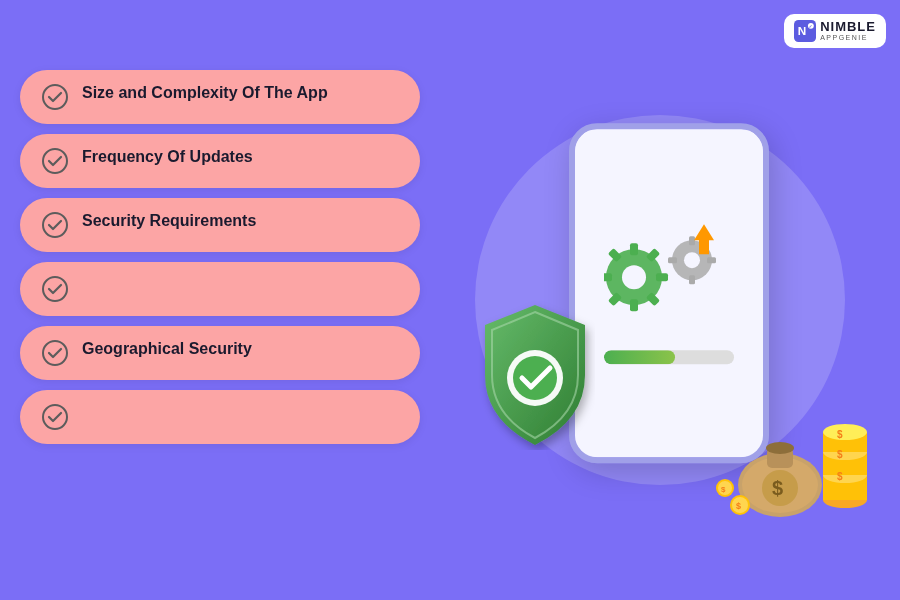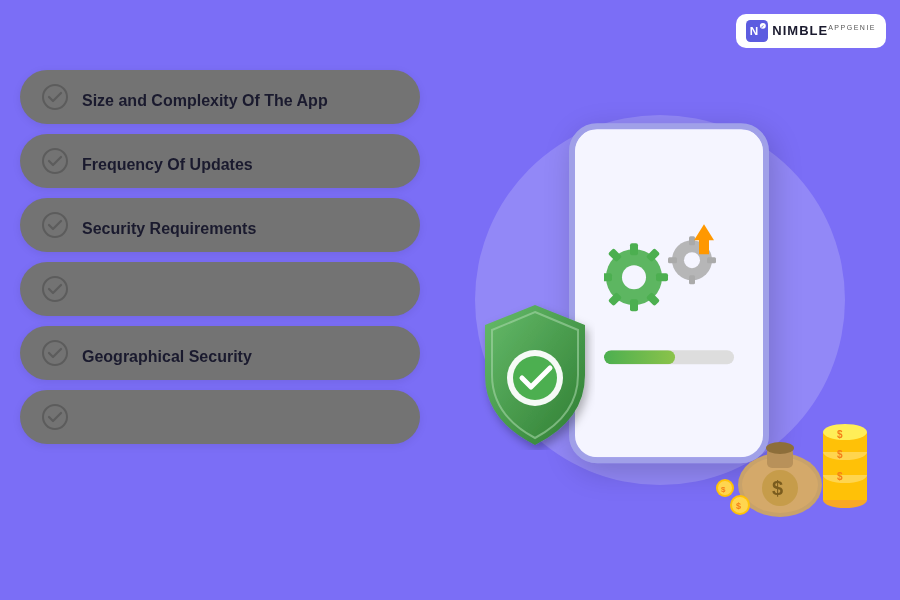--- a/index.html
+++ b/index.html
@@ -33,23 +33,22 @@
       z-index: 10;
     }
 
     .logo-icon {
       width: 22px;
       height: 22px;
     }
 
     .logo-text-block {
       display: flex;
-      flex-direction: row;
+      flex-direction: column;
       line-height: 1.1;
-      text-align: center;
     }
 
     .logo-nimble {
       font-size: 13px;
       font-weight: 900;
       color: #1a1a2e;
       letter-spacing: 1px;
     }
 
     .logo-appgenie {
@@ -64,25 +63,25 @@
       position: absolute;
       top: 70px;
       left: 20px;
       width: 400px;
       display: flex;
       flex-direction: column;
       gap: 10px;
     }
 
     .list-item {
-      background: #737373;
+      background: #fca5a5;
       border-radius: 50px;
       padding: 14px 22px;
       display: flex;
-      align-items: flex-end;
+      align-items: flex-start;
       gap: 14px;
       box-shadow: 0 2px 8px rgba(0,0,0,0.08);
     }
 
     .check-icon {
       width: 26px;
       height: 26px;
       flex-shrink: 0;
     }
 

